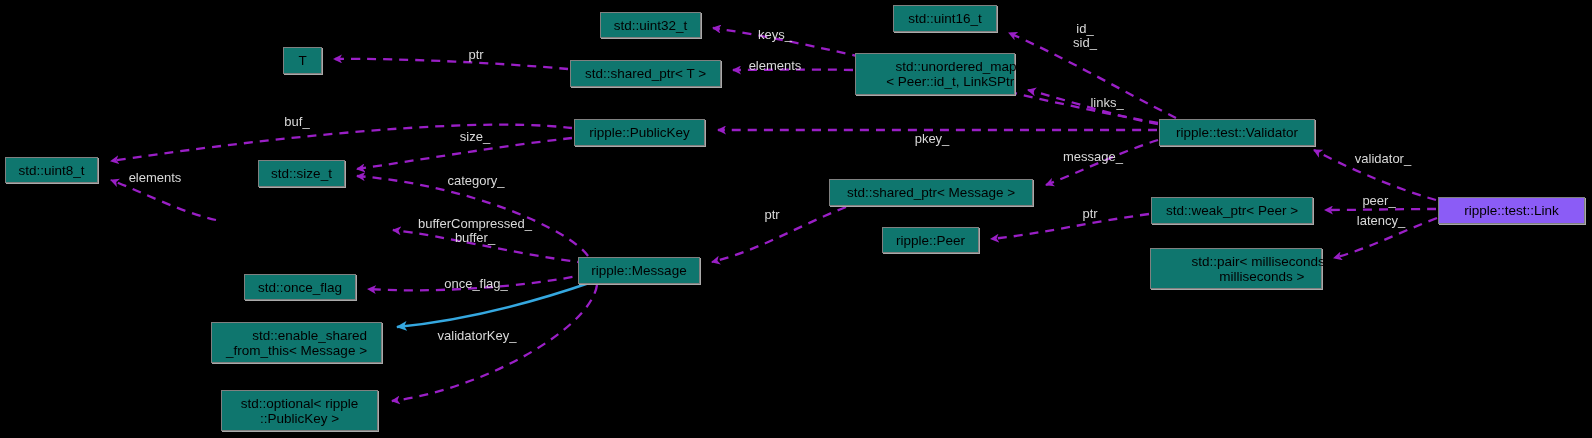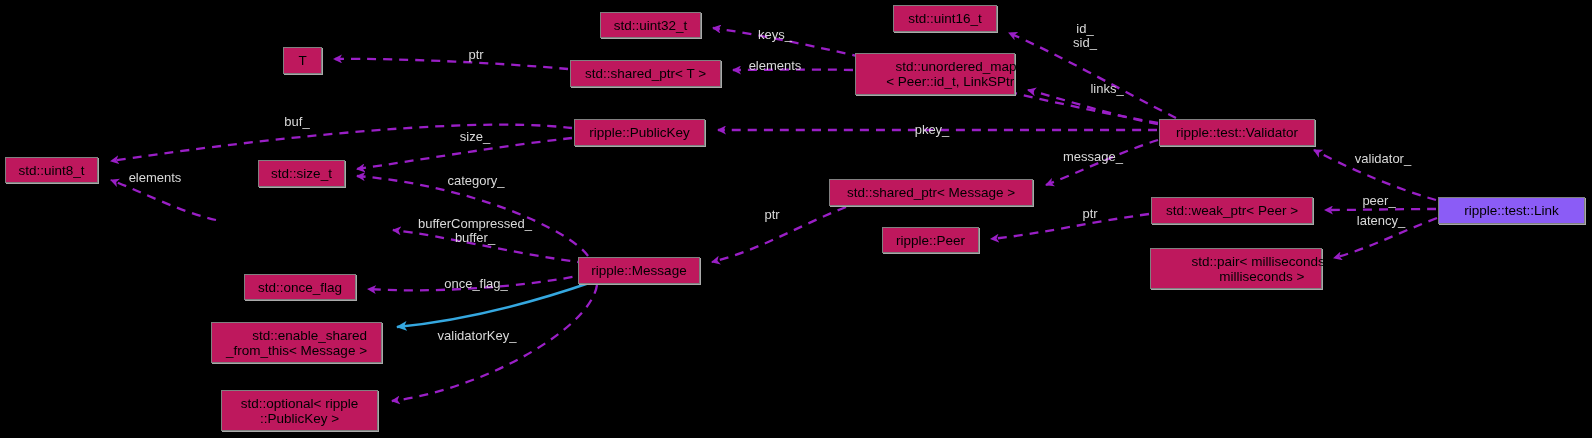--- a/index.html
+++ b/index.html
@@ -8,21 +8,21 @@
     width:1592px;
     height:438px;
     background:#000000;
     font-family:"Liberation Sans","DejaVu Sans",sans-serif;
     overflow:hidden;
   }
   svg#edges{position:absolute;left:0;top:0;width:1592px;height:438px;}
   .node{
     position:absolute;
     box-sizing:border-box;
-    background:#be185d;
+    background:#0f766e;
     border:1px solid #808080;
     color:#000000;
     font-size:13.5px;
     line-height:15px;
     display:flex;
     align-items:center;
     justify-content:center;
     text-align:center;
     white-space:pre;
     box-shadow:1px 1px 0 #aaaaaa;
@@ -122,24 +122,24 @@
   <div class="node" style="left: 211px; top: 322px; width: 171px; height: 41px; text-align: right;">std::enable_shared
 _from_this&lt; Message &gt;</div>
   <div class="node" style="left: 221px; top: 390px; width: 157px; height: 41px;">std::optional&lt; ripple
 ::PublicKey &gt;</div>
 
   <div class="edge-label el-center" style="left: 775px; top: 28px;">keys_</div>
   <div class="edge-label el-center" style="left: 1085px; top: 22px;">id_
 sid_</div>
   <div class="edge-label el-center" style="left: 476px; top: 48px;">ptr</div>
   <div class="edge-label el-center" style="left: 775px; top: 59px;">elements</div>
-  <div class="edge-label el-center" style="left: 1087px; top: 82px; padding-left: 40px;">links_</div>
+  <div class="edge-label el-center" style="left: 1087px; top: 96px; padding-left: 40px;">links_</div>
   <div class="edge-label el-center" style="left: 297px; top: 115px;">buf_</div>
   <div class="edge-label el-center" style="left: 475px; top: 130px;">size_</div>
-  <div class="edge-label el-center" style="left: 932px; top: 123px;">pkey_</div>
+  <div class="edge-label el-center" style="left: 932px; top: 132px;">pkey_</div>
   <div class="edge-label el-center" style="left: 1383px; top: 152px;">validator_</div>
   <div class="edge-label el-center" style="left: 1093px; top: 150px;">message_</div>
   <div class="edge-label el-center" style="left: 155px; top: 171px;">elements</div>
   <div class="edge-label el-center" style="left: 476px; top: 174px;">category_</div>
   <div class="edge-label el-center" style="left: 1379px; top: 194px;">peer_</div>
   <div class="edge-label el-center" style="left: 772px; top: 208px;">ptr</div>
   <div class="edge-label el-center" style="left: 1090px; top: 207px;">ptr</div>
   <div class="edge-label el-center" style="left: 1381px; top: 214px;">latency_</div>
   <div class="edge-label el-center" style="left: 475px; top: 217px;">bufferCompressed_
 buffer_</div>

